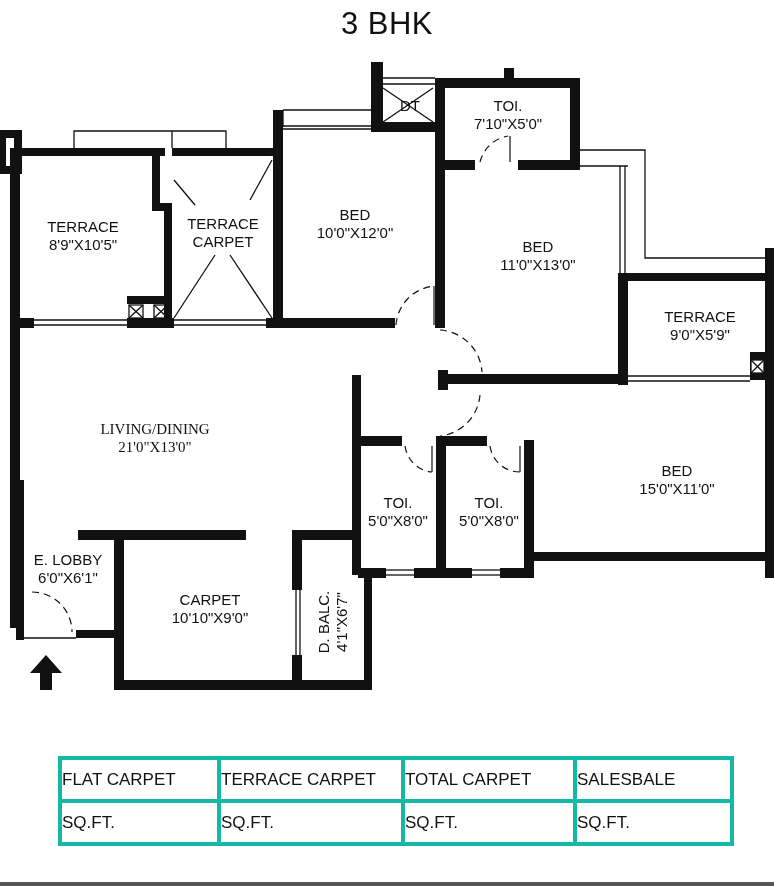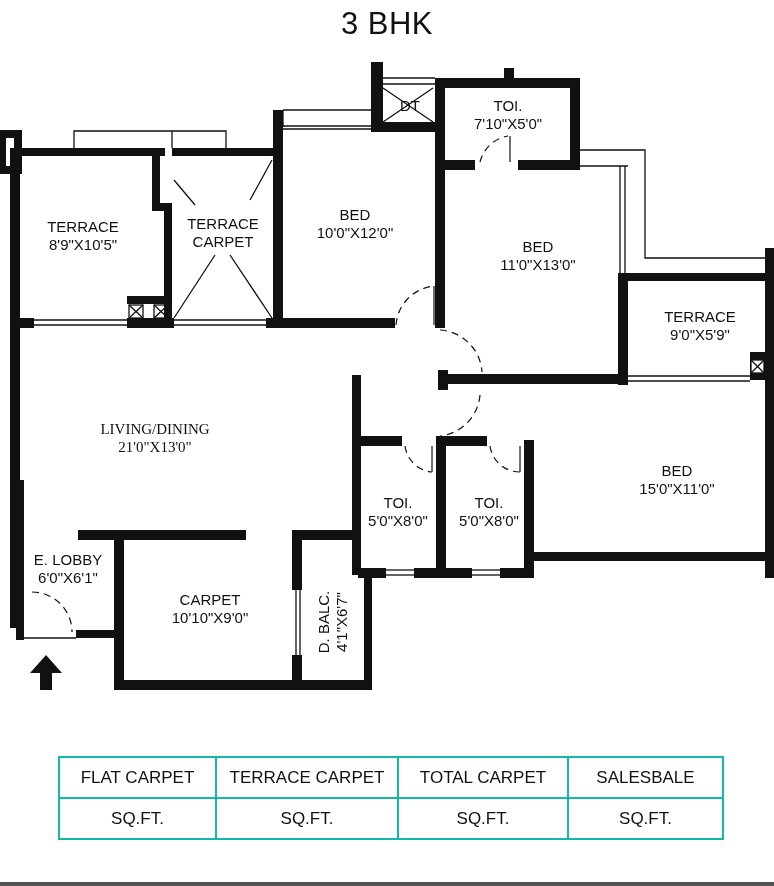--- a/index.html
+++ b/index.html
@@ -2,21 +2,21 @@
 <html><head>
 <meta charset="utf-8">
 <style>
   html, body { margin:0; padding:0; background:#fff; }
   body { width:774px; height:886px; position:relative; overflow:hidden; font-family:"Liberation Sans", sans-serif; color:#111; }
   .title { position:absolute; left:0; width:774px; top:6px; text-align:center; font-size:31px; letter-spacing:0.5px; }
   svg.plan { position:absolute; left:0; top:0; }
   .lbl { position:absolute; text-align:center; font-size:15px; line-height:18px; color:#111; white-space:nowrap; transform:translateX(-50%); }
   .lbl.vert { transform:translate(-50%,-50%) rotate(-90deg); }
   table.area { position:absolute; left:58px; top:756px; border-collapse:collapse; font-size:17px; }
-  table.area td { border:2px solid #14b8a6; text-align:center; height:39px; padding:0; }
+  table.area td { border:4px solid #14b8a6; height:39px; padding:0; }
   .bottombar { position:absolute; left:0; top:882px; width:774px; height:4px; background:#555; }
 </style>
 </head>
 <body>
 
 <div class="title">3 BHK</div>
 
 <svg class="plan" width="774" height="720" viewBox="0 0 774 720">
   <g fill="#111" stroke="none">
 

